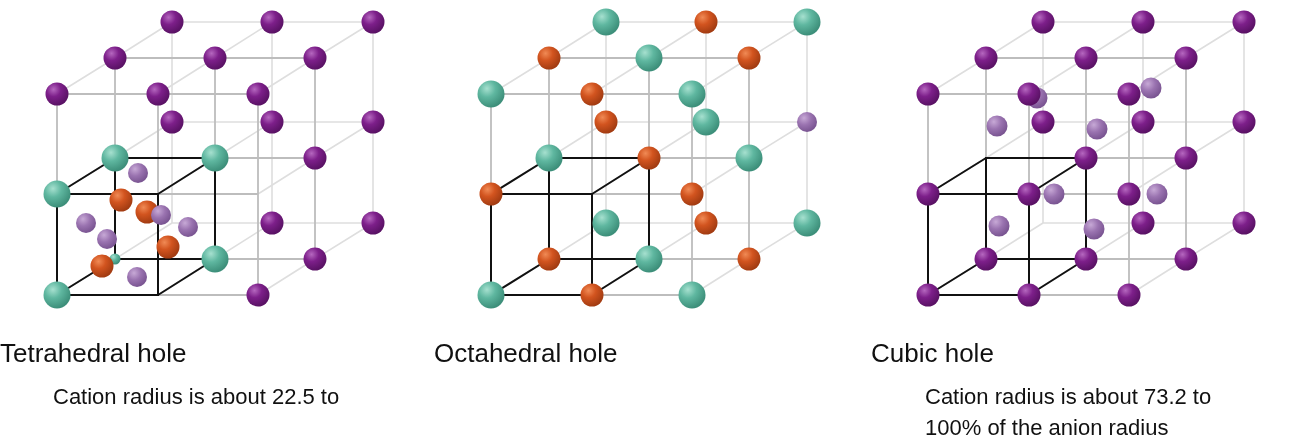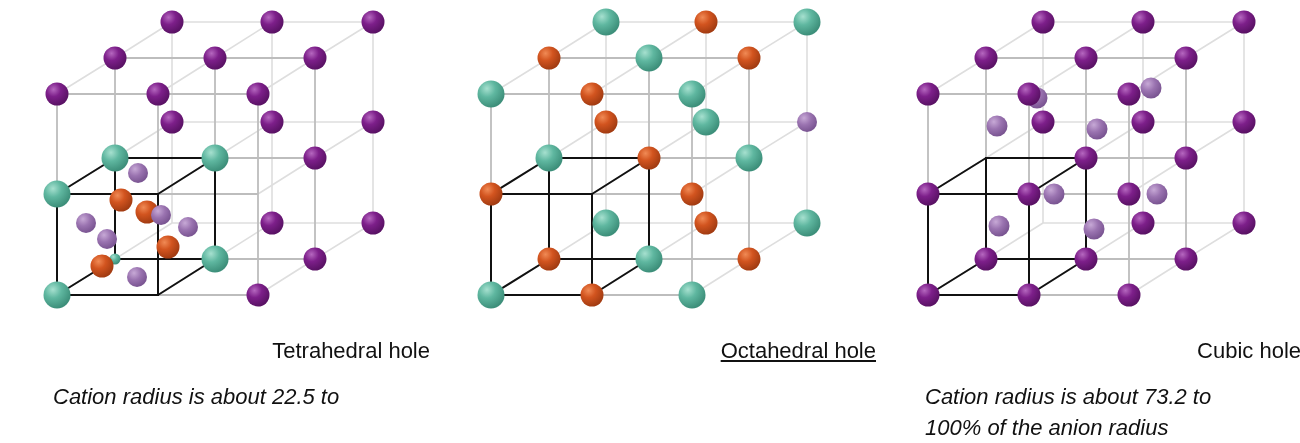--- a/index.html
+++ b/index.html
@@ -1,20 +1,20 @@
 <!DOCTYPE html>
 <html><head>
 <meta charset="utf-8">
 <style>
   html, body { margin:0; padding:0; background:#ffffff; }
   body { width:1300px; height:443px; position:relative; overflow:hidden; font-family:"Liberation Sans", sans-serif; color:#111; }
   .panel { position:absolute; top:0; width:433px; height:443px; }
   .panel svg { position:absolute; left:0; top:0; }
-  .title { position:absolute; top:338px; font-size:22px; text-align:right; width:100%; }
-  .desc { position:absolute; top:381px; font-size:22px; line-height:31px; width:380px;font-style:italic; }
+  .title { position:absolute; top:338px; font-size:26px; text-align:left; width:100%; }
+  .desc { position:absolute; top:381px; font-size:22px; line-height:31px; width:380px; }
 </style>
 </head>
 <body>
 
 <svg width="0" height="0" style="position:absolute">
   <defs>
     <radialGradient id="gPurple" cx="35%" cy="30%" r="70%">
       <stop offset="0%" stop-color="#b567bf"></stop>
       <stop offset="45%" stop-color="#7d1f8a"></stop>
       <stop offset="100%" stop-color="#5a1265"></stop>
@@ -150,21 +150,21 @@
       <circle cx="57" cy="94" r="13.5" fill="url(#gGreen)"></circle>
       <circle cx="158" cy="94" r="11.5" fill="url(#gOrange)"></circle>
       <circle cx="258" cy="94" r="13.5" fill="url(#gGreen)"></circle>
       <circle cx="57" cy="194" r="11.5" fill="url(#gOrange)"></circle>
       <circle cx="258" cy="194" r="11.5" fill="url(#gOrange)"></circle>
       <circle cx="57" cy="295" r="13.5" fill="url(#gGreen)"></circle>
       <circle cx="158" cy="295" r="11.5" fill="url(#gOrange)"></circle>
       <circle cx="258" cy="295" r="13.5" fill="url(#gGreen)"></circle>
     </g>
   </svg>
-  <div class="title" style="left:12px; width:430px;text-decoration:underline;">Octahedral hole</div>
+  <div class="title" style="left:0; width:430px;">Octahedral hole</div>
 </div>
 
 <div class="panel" style="left:871px;">
   <svg width="433" height="320" viewBox="0 0 433 320">
     <g stroke="#dedede" stroke-width="1.6" fill="none">
       <path d="M172 22 H373 M172 122 H373 M172 223 H373 M172 22 V223 M272 22 V223 M373 22 V223"></path>
       <path d="M115 58 L172 22 M215 58 L272 22 M315 58 L373 22 M115 158 L172 122 M215 158 L272 122 M315 158 L373 122 M115 259 L172 223 M215 259 L272 223 M315 259 L373 223"></path>
       <path d="M57 94 L115 58 M158 94 L215 58 M258 94 L315 58 M57 194 L115 158 M158 194 L215 158 M258 194 L315 158 M57 295 L115 259 M158 295 L215 259 M258 295 L315 259"></path>
     </g>
     <g stroke="#bdbdbd" stroke-width="1.8" fill="none">

